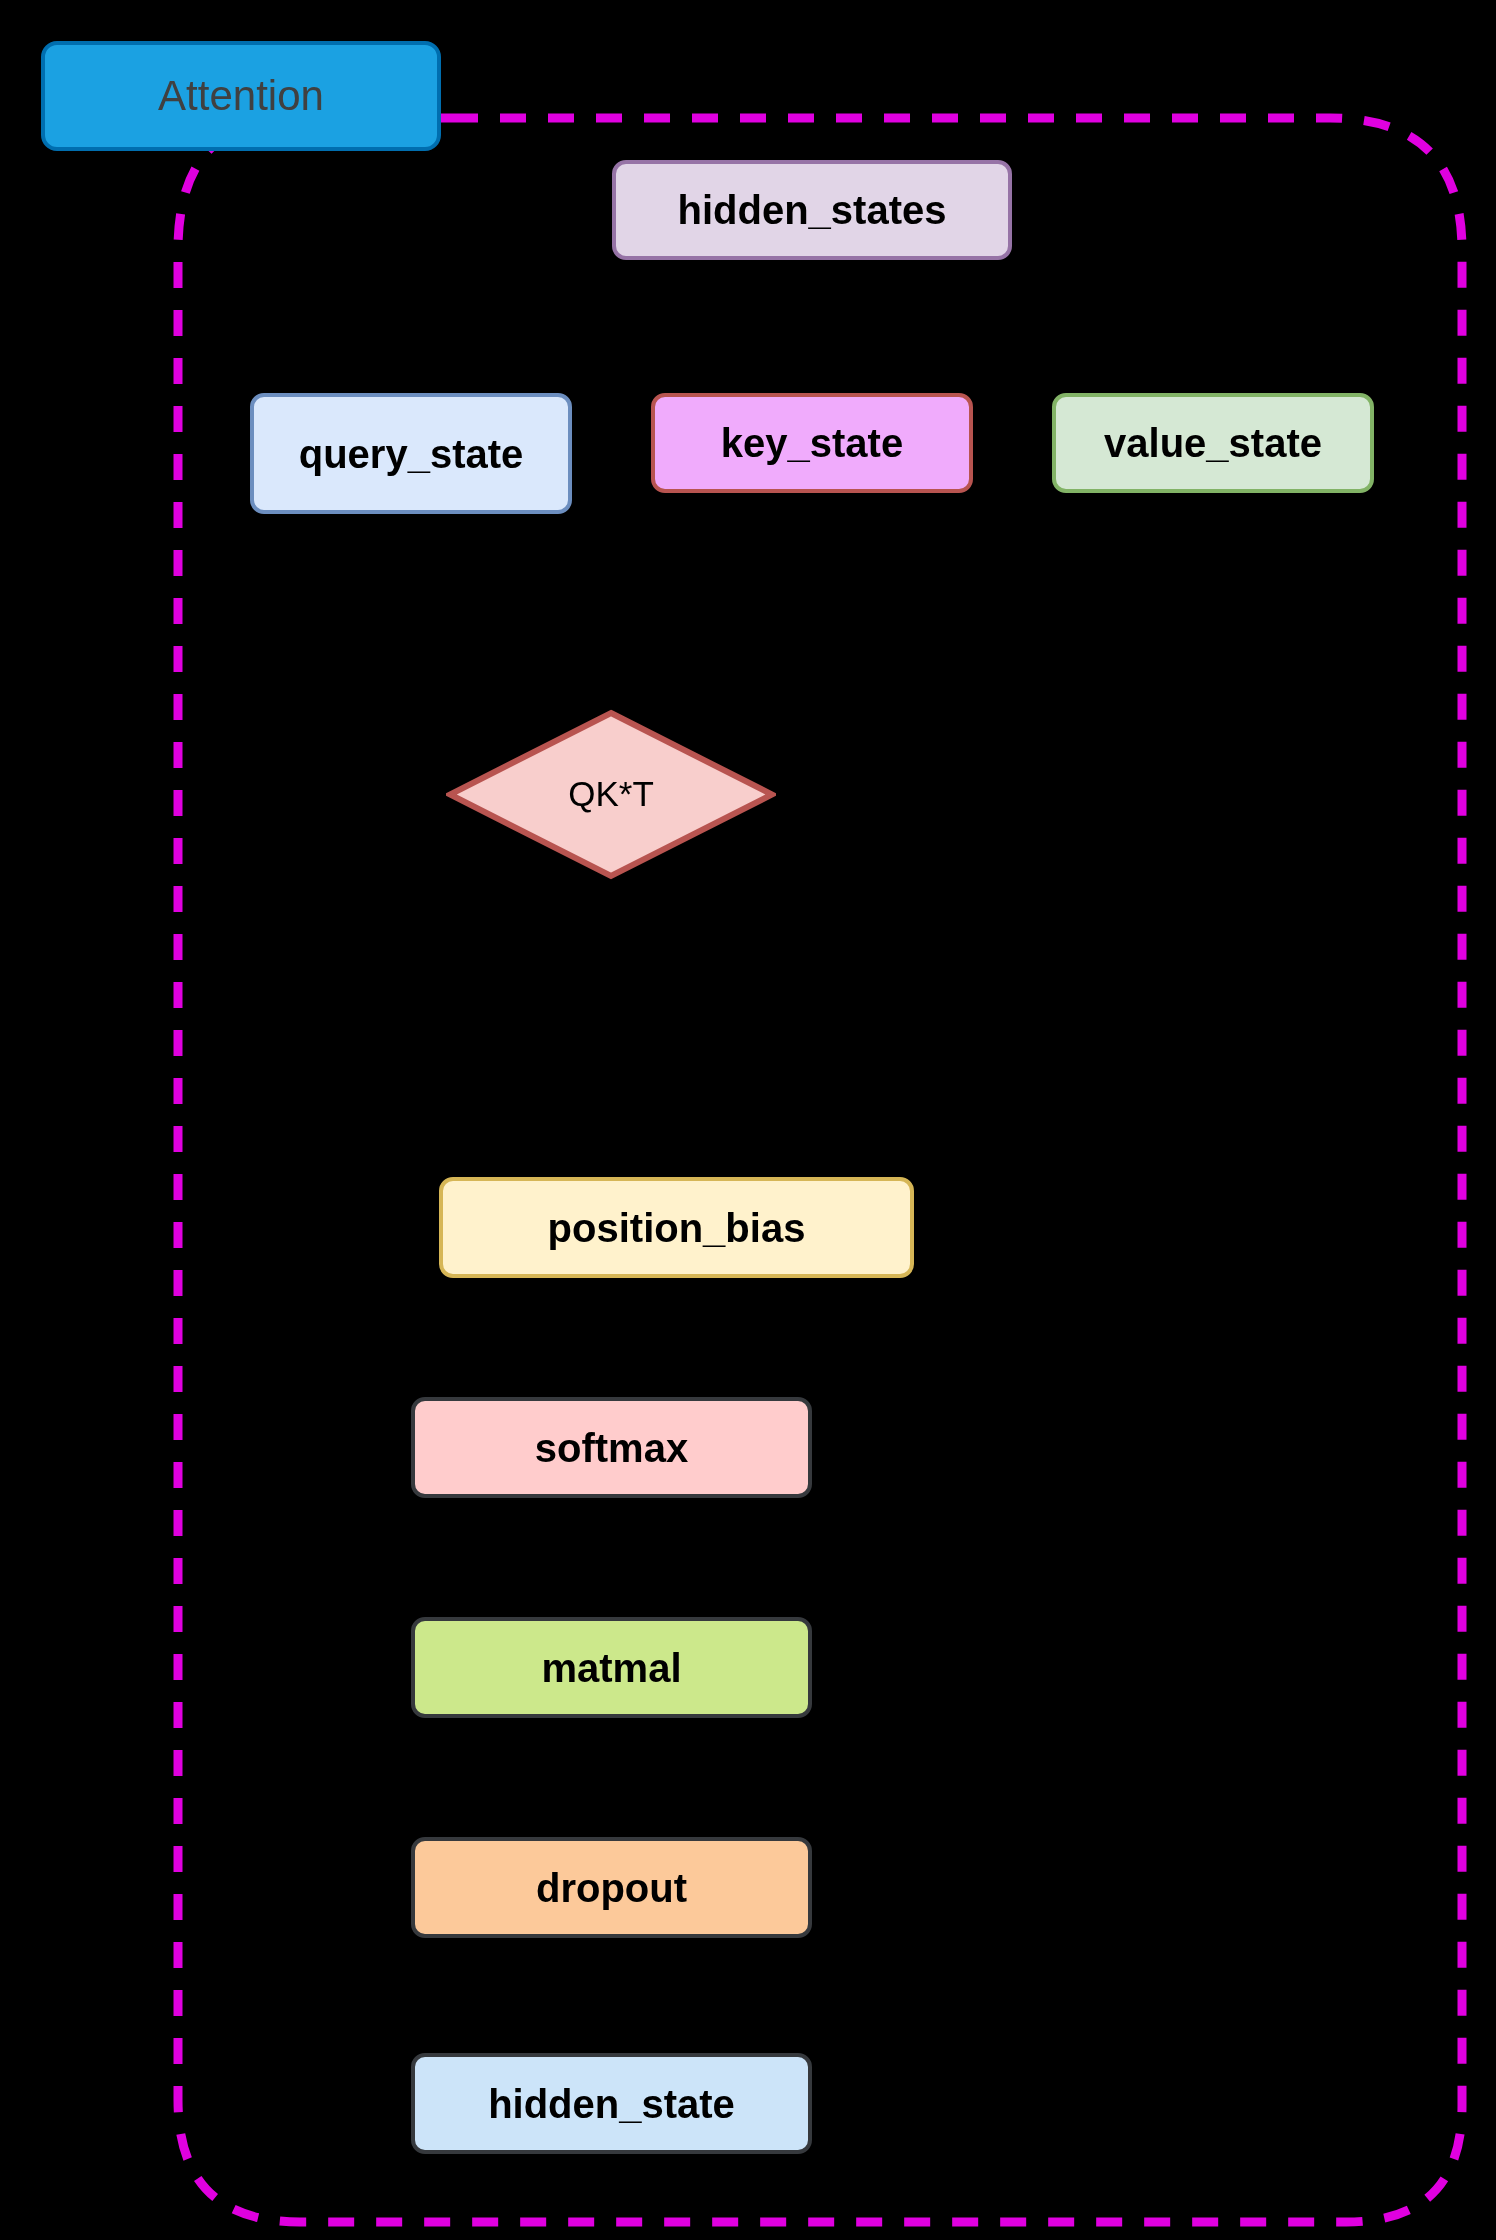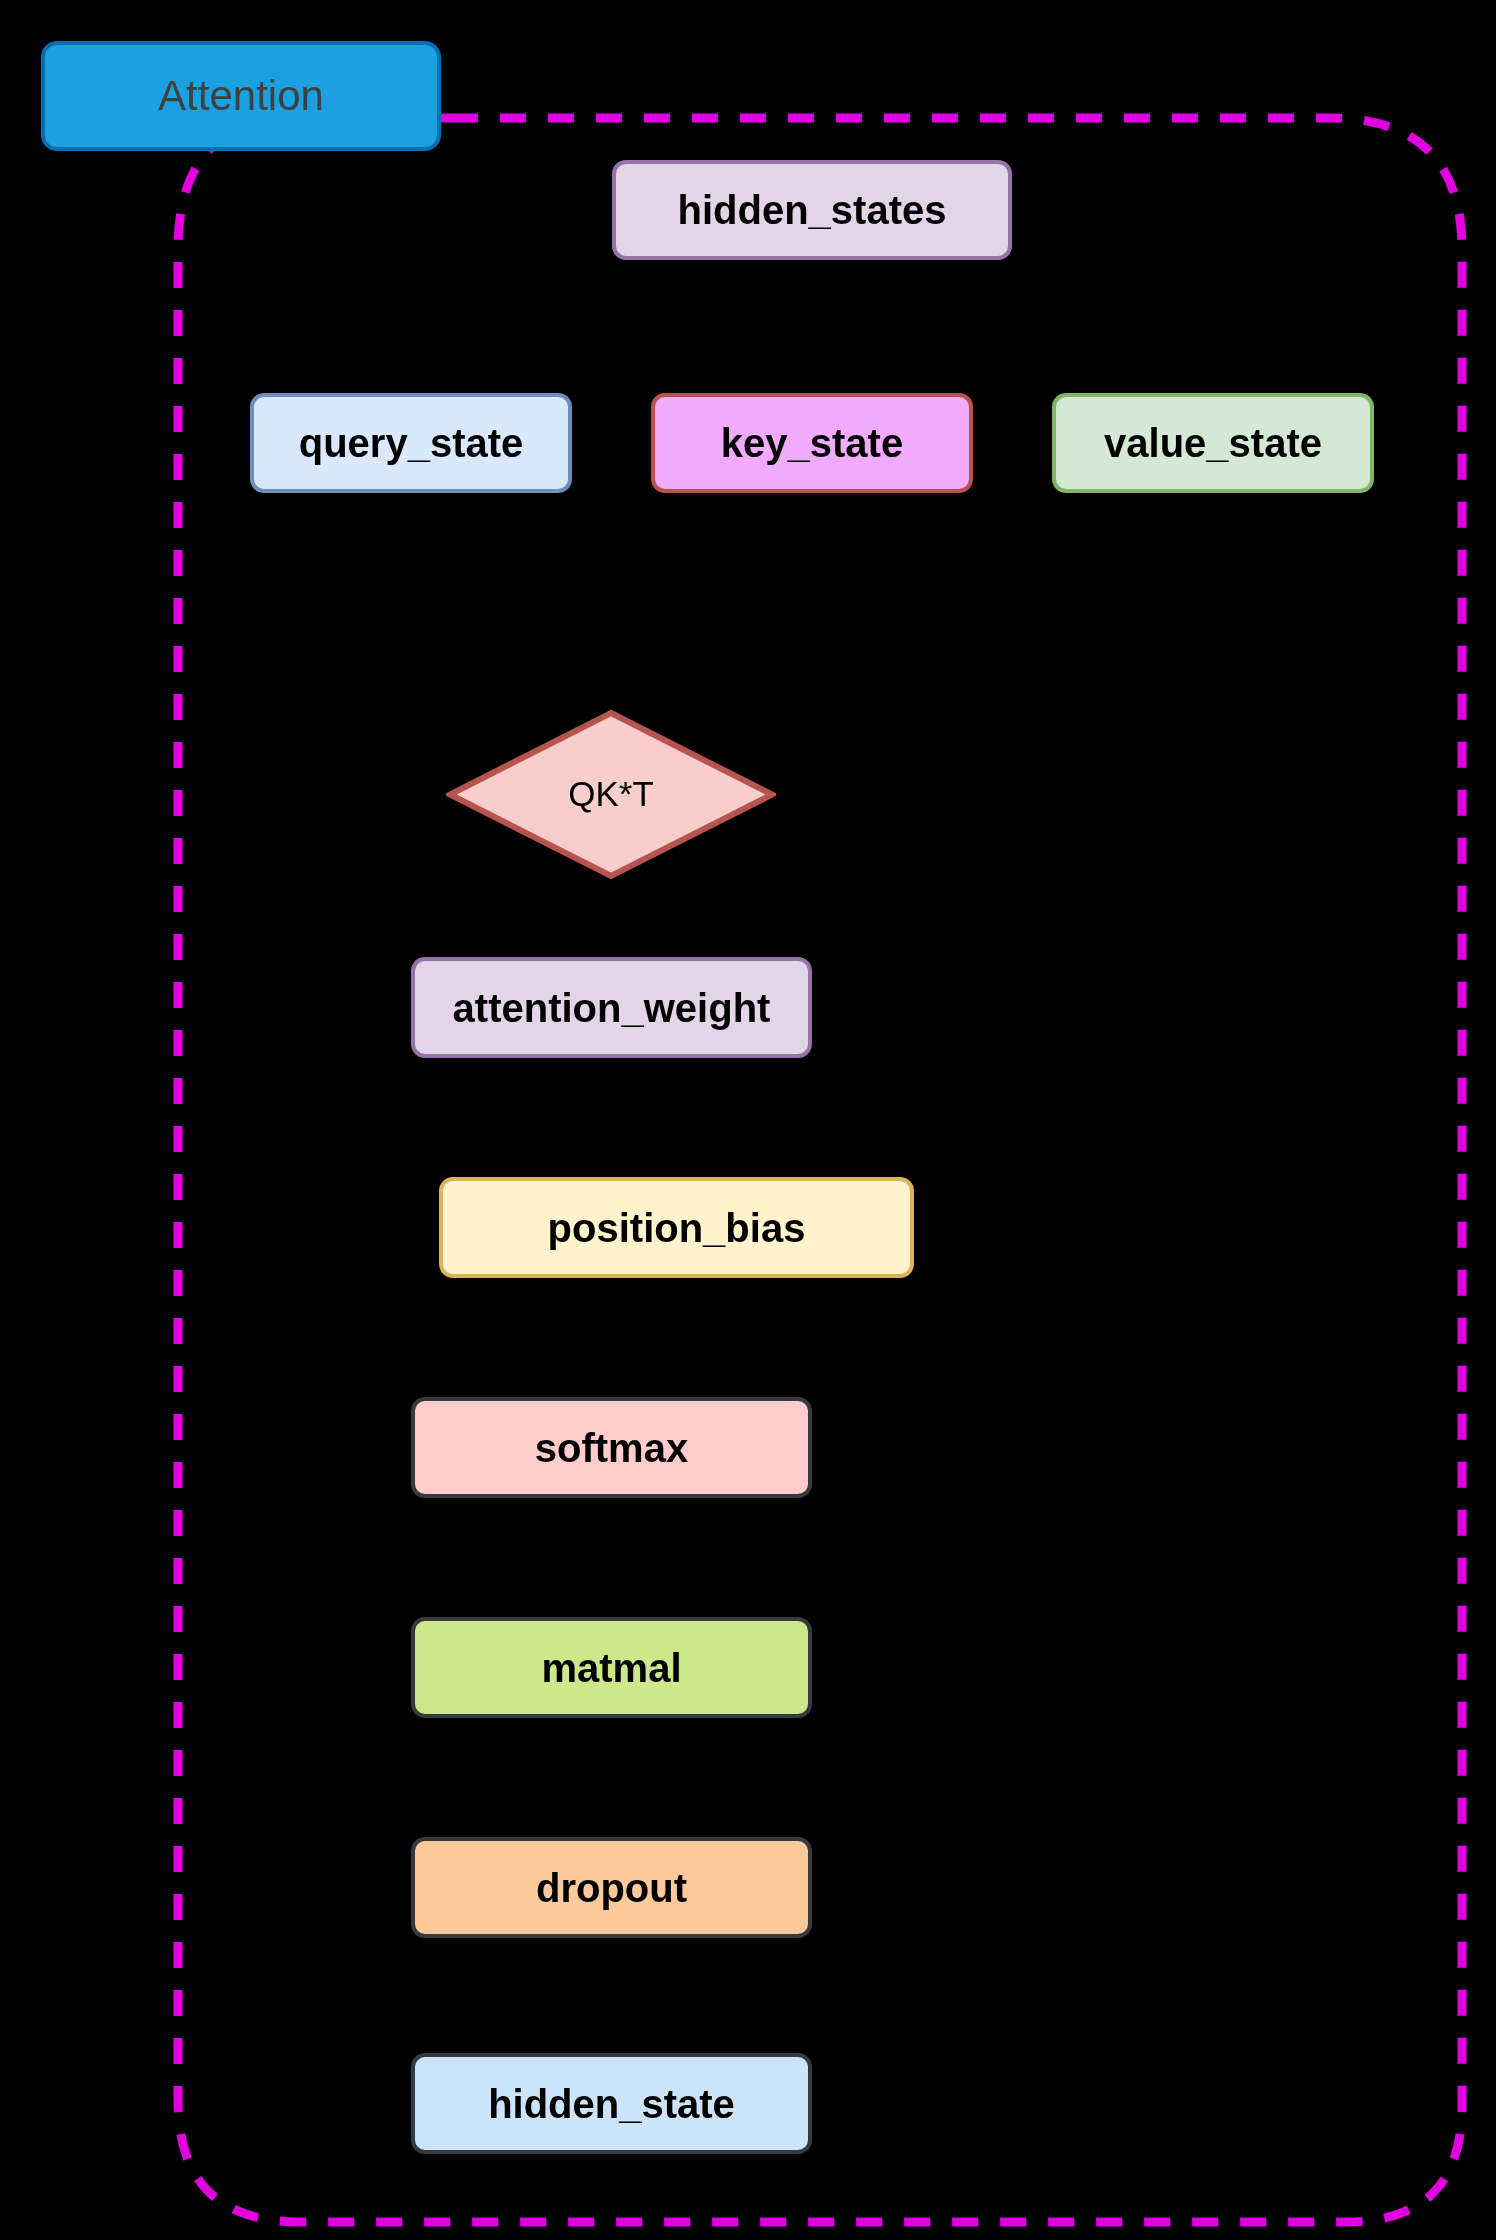--- a/index.html
+++ b/index.html
@@ -76,21 +76,21 @@
     width: 400px;
     height: 100px;
     background: #e1d5e7;
     border-color: #9673a6;
   }
 
   .n-query-state {
     left: 250px;
     top: 393px;
     width: 322px;
-    height: 100px;
+    height: 121px;
     background: #dae8fc;
     border-color: #6c8ebf;
   }
 
   .n-key-state {
     left: 651px;
     top: 393px;
     width: 322px;
     height: 100px;
     background: #f0abfc;
@@ -221,23 +221,20 @@
     <span>value_state</span>
   </div>
 
   <div class="node diamond-wrap">
     <svg viewBox="0 0 330 171">
       <polygon points="165,4 326,85.5 165,167 4,85.5" fill="#f8cecc" stroke="#b85450" stroke-width="6" stroke-linejoin="miter"></polygon>
     </svg>
     <span class="diamond-label">QK*T</span>
   </div>
 
-  <div class="node rbox n-attention-weight">
-    <span>attention_weight</span>
-  </div>
 
   <div class="node rbox n-position-bias">
     <span>position_bias</span>
   </div>
 
   <div class="node rbox n-softmax">
     <span>softmax</span>
   </div>
 
   <div class="node rbox n-matmal">

